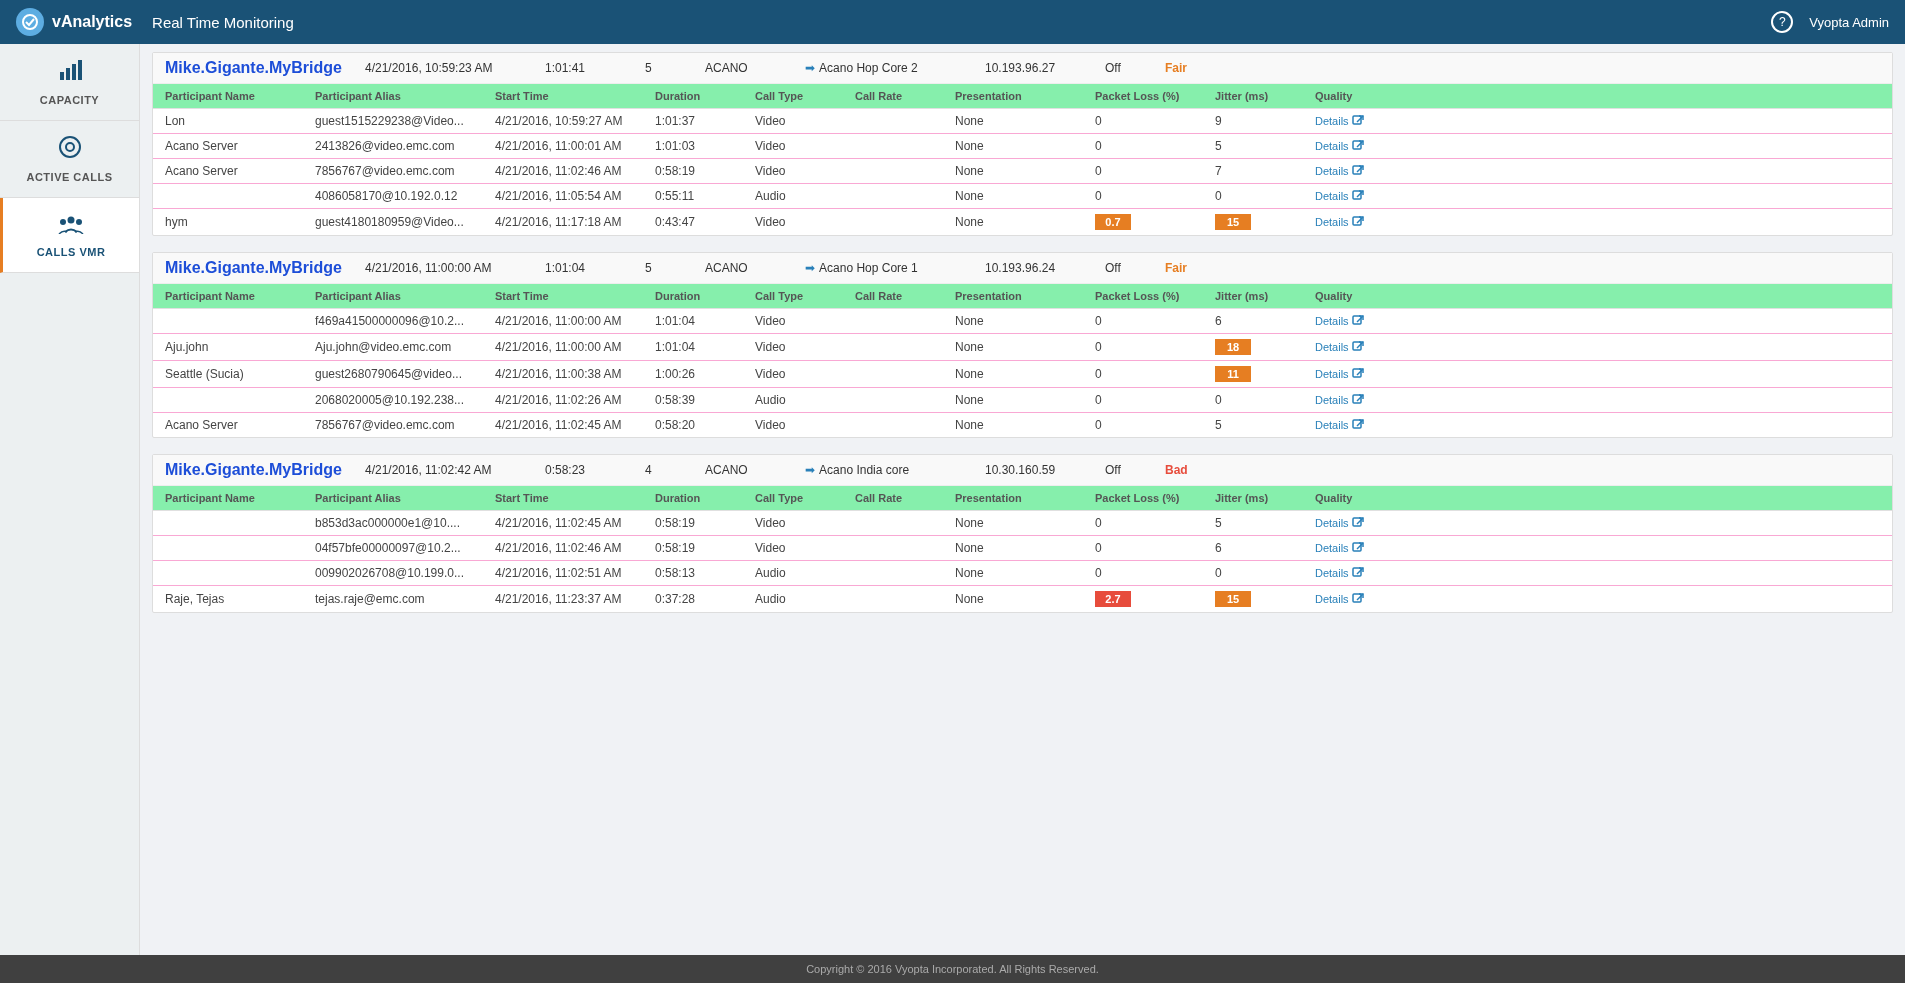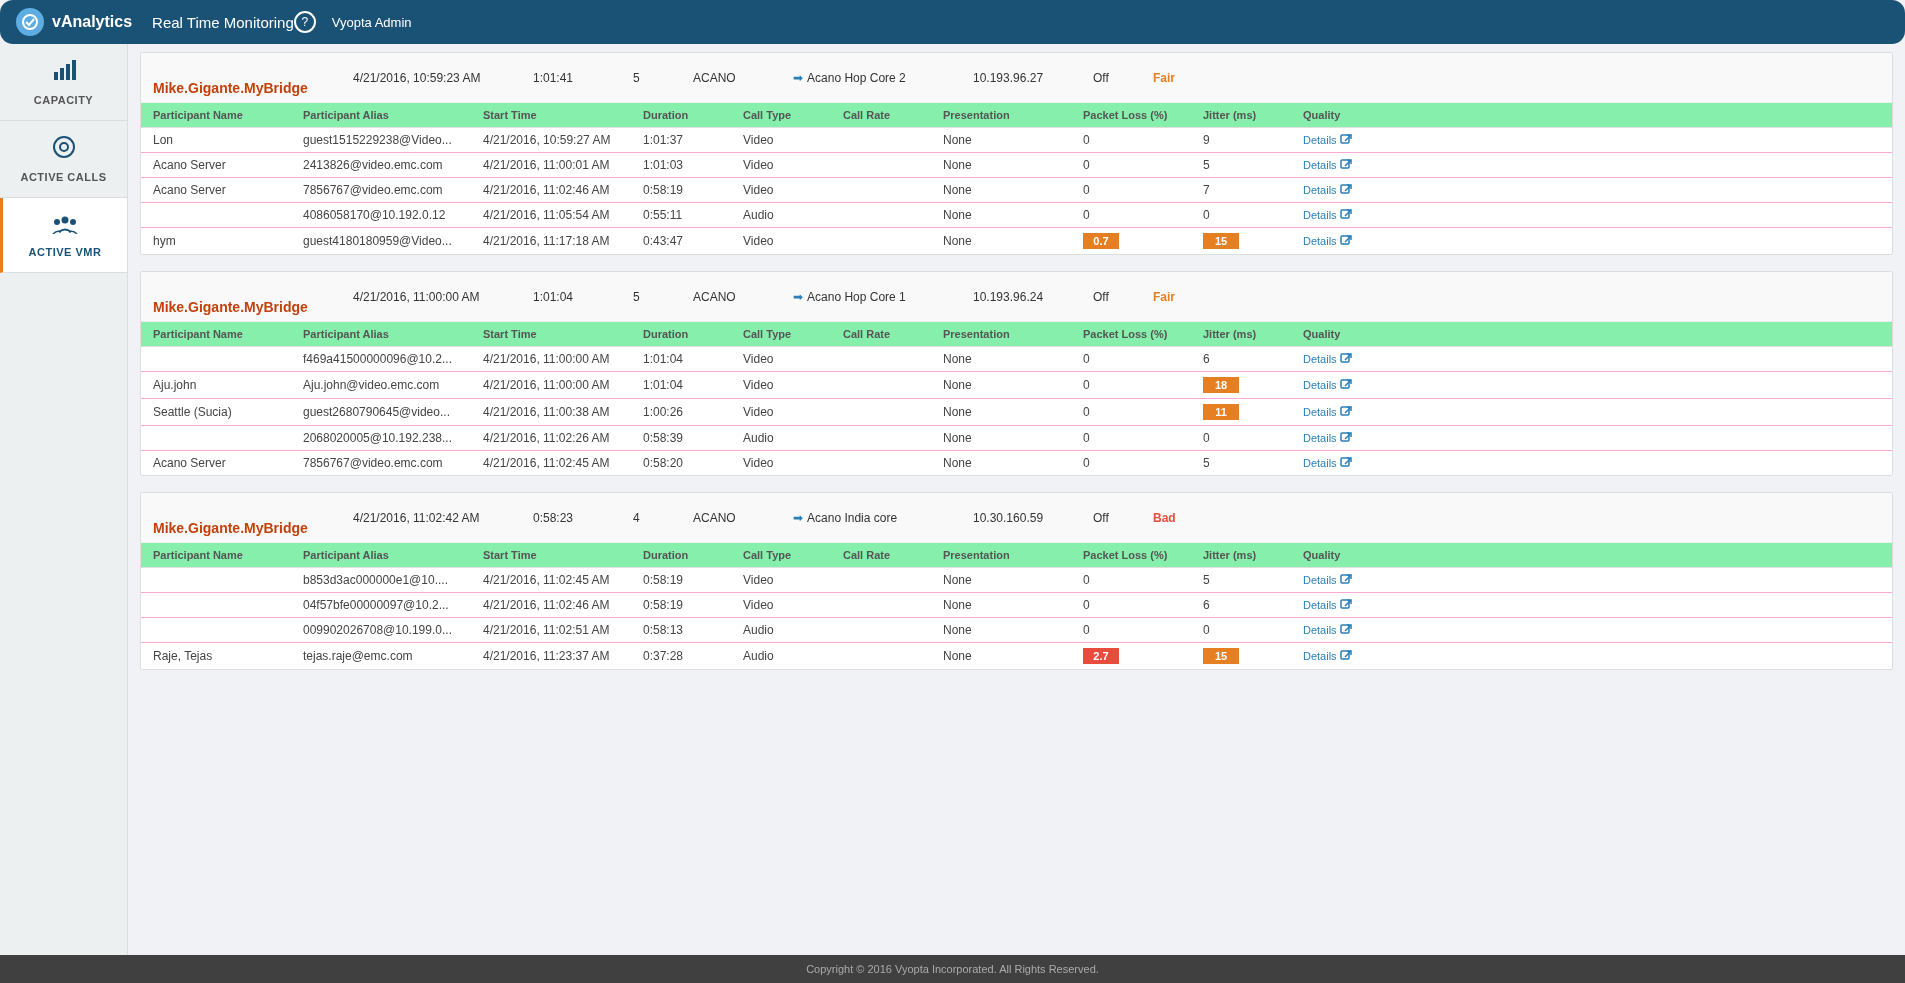--- a/index.html
+++ b/index.html
@@ -6,39 +6,38 @@
     body { font-family: Arial, sans-serif; font-size: 12px; background: #f0f2f5; display: flex; flex-direction: column; height: 100vh; }
 
     
     .header {
       background: #1a5276;
       color: white;
       height: 44px;
       display: flex;
       align-items: center;
       padding: 16px 16px;
-      justify-content: flex-start;
+      justify-content: space-between;
       flex-shrink: 0;
-      border-radius: 13px;
     }
     .header-left { display: flex; align-items: center; gap: 12px; }
     .header-logo { display: flex; align-items: center; gap: 8px; }
     .logo-icon { width: 28px; height: 28px; background: #5dade2; border-radius: 50%; display: flex; align-items: center; justify-content: center; }
     .logo-text { font-size: 16px; font-weight: bold; color: white; }
     .header-title { font-size: 15px; color: white; font-weight: normal; margin-left: 8px; }
     .header-right { display: flex; align-items: center; gap: 16px; }
     .help-icon { width: 22px; height: 22px; border: 2px solid white; border-radius: 50%; display: flex; align-items: center; justify-content: center; font-size: 12px; color: white; cursor: pointer; }
     .user-name { color: white; font-size: 13px; }
 
     
     .main-layout { display: flex; flex: 1; overflow: hidden; }
 
     
     .sidebar {
-      width: 128px;
+      width: 140px;
       background: #ecf0f1;
       display: flex;
       flex-direction: column;
       border-right: 1px solid #ddd;
       flex-shrink: 0;
     }
     .sidebar-item {
       display: flex;
       flex-direction: column;
       align-items: center;
@@ -65,21 +64,21 @@
     .call-header {
       display: grid;
       grid-template-columns: 200px 180px 100px 60px 100px 180px 120px 60px 120px;
       align-items: center;
       padding: 6px 12px;
       background: #f9f9f9;
       border-bottom: 1px solid #eee;
       font-size: 12px;
       color: #333;
     }
-    .call-header .call-name { color: #c2410c; font-weight: bold; font-size: 14px; margin-top: 21px; }
+    .call-header .call-name { color: #1d4ed8; font-weight: bold; font-size: 16px; }
     .call-header .quality-fair { color: #e67e22; font-weight: bold; }
     .call-header .quality-bad { color: #e74c3c; font-weight: bold; }
     .call-header .arrow-icon { color: #2980b9; margin-right: 4px; }
 
     .table-header {
       display: grid;
       grid-template-columns: 150px 180px 160px 100px 100px 100px 140px 120px 100px 100px;
       padding: 6px 12px;
       background: #86efac;
       border-bottom: 1px solid #e0e0e0;
@@ -172,21 +171,21 @@
       <div class="icon">
         <svg width="28" height="22" viewBox="0 0 28 22" fill="none">
           <circle cx="14" cy="8" r="3.5" fill="#1a5276"></circle>
           <circle cx="6" cy="10" r="3" fill="#1a5276"></circle>
           <circle cx="22" cy="10" r="3" fill="#1a5276"></circle>
           <path d="M8 20 Q14 15 20 20" stroke="#1a5276" stroke-width="2" fill="none"></path>
           <path d="M2 22 Q6 18 10 20" stroke="#1a5276" stroke-width="1.5" fill="none"></path>
           <path d="M18 20 Q22 18 26 22" stroke="#1a5276" stroke-width="1.5" fill="none"></path>
         </svg>
       </div>
-      <span>ACTIVE VMR</span>
+      <span>CALLS VMR</span>
     </div>
   </div>
 
   <div class="content" id="content-area">
   <div class="call-block">
         <div class="call-header">
     <span class="call-name">Mike.Gigante.MyBridge</span>
     <span>4/21/2016, 10:59:23 AM</span>
     <span>1:01:41</span>
     <span>5</span>

